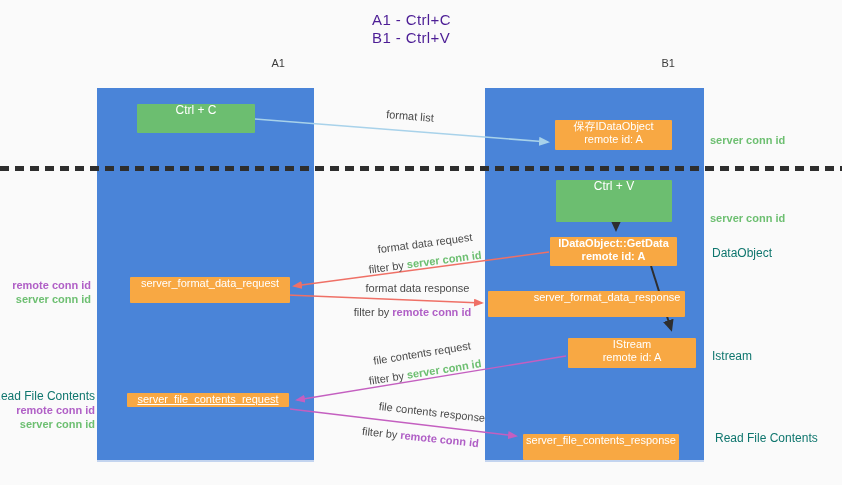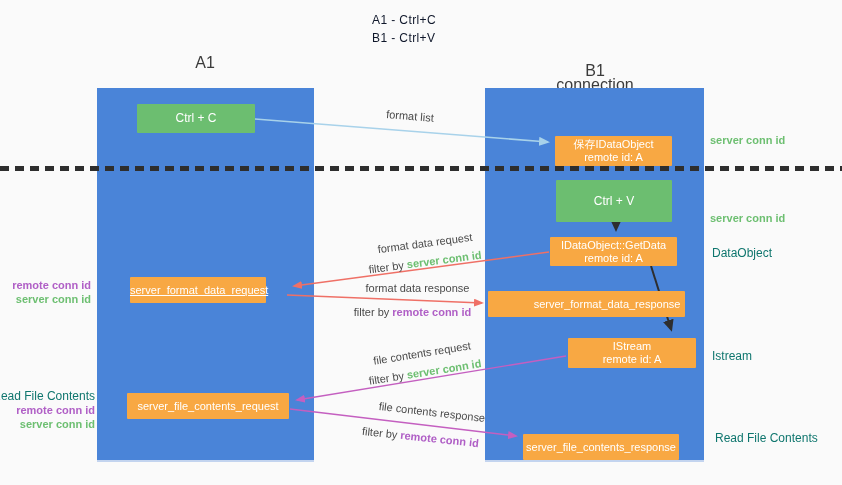--- a/index.html
+++ b/index.html
@@ -1,28 +1,28 @@
 <!DOCTYPE html>
 <html><head>
 <meta charset="utf-8">
 <style>
   html,body{margin:0;padding:0;background:#fafafa;}
   .stage{position:relative;width:842px;height:485px;background:#fafafa;overflow:hidden;
          font-family:"Liberation Sans","DejaVu Sans",sans-serif;}
-  .title{position:absolute;left:372px;top:11px;font-size:12px;line-height:18px;
-         color:#0f172a;letter-spacing:.4px;}
-  .col-header{position:absolute;width:160px;text-align:center;font-size:16px;
+  .title{position:absolute;left:372px;top:11px;font-size:15px;line-height:18px;
+         color:#4c1d95;letter-spacing:.4px;}
+  .col-header{position:absolute;width:160px;text-align:right;font-size:11px;
               line-height:14px;color:#3b3b3b;}
   .col{position:absolute;top:88px;height:372px;background:#4a84d8;
        border-bottom:2px solid #c3d4ef;}
   .dashed{position:absolute;left:0;top:166px;width:842px;height:5px;
           background:repeating-linear-gradient(90deg,#2e2e2e 0 9px,transparent 9px 15px);}
   .svgwrap{position:absolute;left:0;top:0;pointer-events:none;}
   .node{position:absolute;color:#fff;text-align:center;border-radius:1px;
-        display:flex;flex-direction:column;justify-content:center;
+        display:flex;flex-direction:column;
         font-size:11px;line-height:13px;}
   .green{background:#6cbe70;font-size:12px;}
   .orange{background:#f8a843;}
   .lbl{position:absolute;font-size:11px;color:#4a4a4a;text-align:center;white-space:nowrap;}
   .sideL{position:absolute;text-align:right;font-size:11px;line-height:14px;white-space:nowrap;}
   .sideR{position:absolute;font-size:11px;line-height:14px;white-space:nowrap;}
   .neutral{font-size:12px;color:#0f766e;font-weight:400;}
   .cgreen{color:#6dbf71;font-weight:bold;}
   .cpurple{color:#b05fc6;font-weight:bold;}
 </style>
@@ -32,23 +32,22 @@
 <div class="stage">
 
   <div class="title">
     <div>A1 - Ctrl+C</div>
     <div>B1 - Ctrl+V</div>
   </div>
 
   <div class="col-header" style="left:125px;top:56px;">
     <div>A1</div>
   </div>
-  <div class="col-header" style="left:515px;top:64px;">
+  <div class="col-header" style="left:515px;top:56px;">
     <div>B1</div>
-    <div>connection</div>
   </div>
 
   <div class="col" style="left:97px;width:217px;"></div>
   <div class="col" style="left:485px;width:219px;"></div>
 
   <div class="dashed"></div>
 
   <svg class="svgwrap" width="842" height="485">
     <defs>
       <marker id="m-blue" markerUnits="userSpaceOnUse" markerWidth="12" markerHeight="10" refX="9" refY="4.5" orient="auto">
@@ -69,42 +68,42 @@
     <line x1="651" y1="266" x2="671" y2="329" stroke="#2e2e2e" stroke-width="2" marker-end="url(#m-black)"></line>
     <line x1="549" y1="252" x2="294" y2="286" stroke="#ef7066" stroke-width="1.4" marker-end="url(#m-salmon)"></line>
     <line x1="287" y1="295" x2="482" y2="303" stroke="#ef7066" stroke-width="1.4" marker-end="url(#m-salmon)"></line>
     <line x1="566" y1="356" x2="297" y2="400" stroke="#c45fc0" stroke-width="1.4" marker-end="url(#m-magenta)"></line>
     <line x1="290" y1="409" x2="516" y2="436" stroke="#c45fc0" stroke-width="1.4" marker-end="url(#m-magenta)"></line>
   </svg>
 
   <div class="node green" style="left:137px;top:104px;width:118px;height:29px;">
     <div>Ctrl + C</div>
   </div>
-  <div class="node orange" style="left:555px;top:136px;width:117px;height:30px;">
+  <div class="node orange" style="left:555px;top:120px;width:117px;height:30px;">
     <div>保存IDataObject</div>
     <div>remote id: A</div>
   </div>
   <div class="node green" style="left:556px;top:180px;width:116px;height:42px;">
     <div>Ctrl + V</div>
   </div>
-  <div class="node orange" style="left:550px;top:237px;width:127px;height:29px;">
+  <div class="node orange" style="left:550px;top:237px;width:127px;height:29px;font-weight:bold;">
     <div>IDataObject::GetData</div>
     <div>remote id: A</div>
   </div>
-  <div class="node orange" style="left:130px;top:277px;width:136px;height:26px;text-decoration:underline;">
+  <div class="node orange" style="left:130px;top:277px;width:160px;height:26px;">
     <div>server_format_data_request</div>
   </div>
   <div class="node orange" style="left:488px;top:291px;width:156px;height:26px;padding-left:41px;">
     <div>server_format_data_response</div>
   </div>
   <div class="node orange" style="left:568px;top:338px;width:128px;height:30px;">
     <div>IStream</div>
     <div>remote id: A</div>
   </div>
-  <div class="node orange" style="left:127px;top:393px;width:162px;height:26px;">
+  <div class="node orange" style="left:127px;top:393px;width:162px;height:14px;text-decoration:underline;">
     <div>server_file_contents_request</div>
   </div>
   <div class="node orange" style="left:523px;top:434px;width:156px;height:26px;">
     <div>server_file_contents_response</div>
   </div>
 
   <div class="lbl" style="left:355px;top:110px;width:110px;transform:rotate(4.5deg);">format list</div>
 
   <div class="lbl" style="left:360px;top:237px;width:130px;transform:rotate(-7.5deg);">format data request</div>
   <div class="lbl" style="left:350px;top:256px;width:150px;transform:rotate(-7.5deg);">

